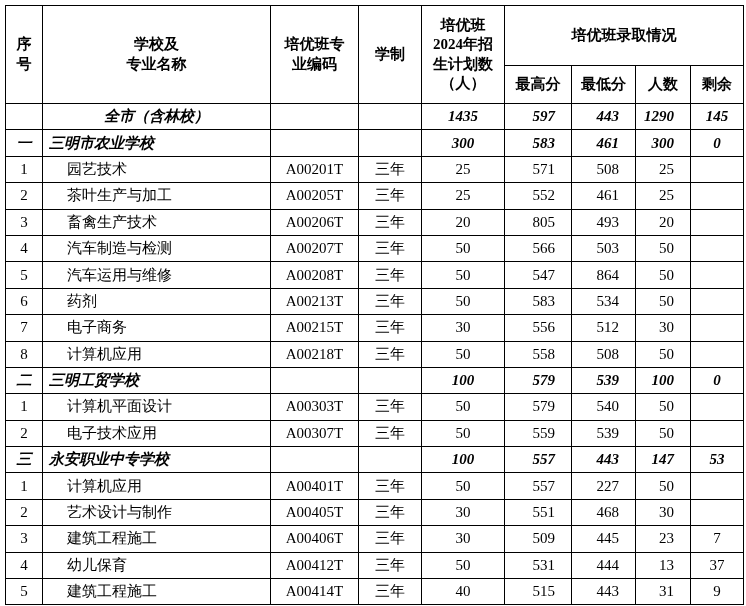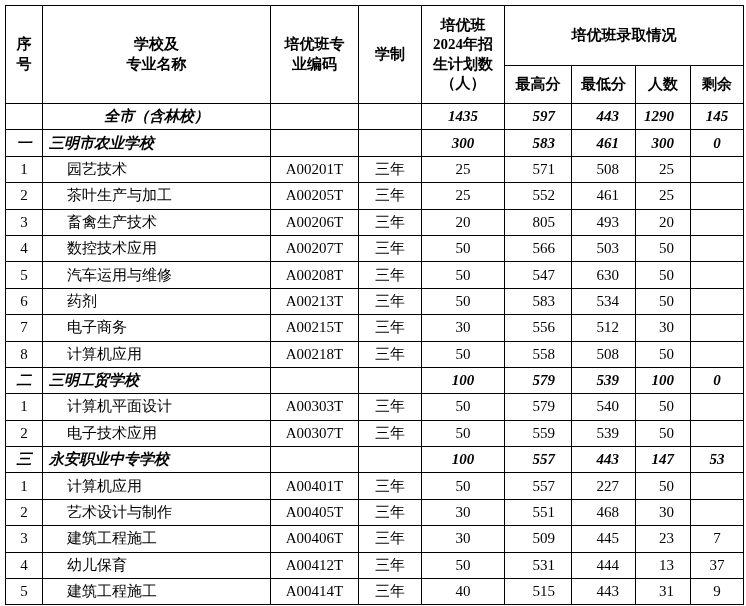--- a/index.html
+++ b/index.html
@@ -134,37 +134,37 @@
         <td class="c3">A00206T</td>
         <td class="c4">三年</td>
         <td class="c5">20</td>
         <td class="c6">805</td>
         <td class="c7">493</td>
         <td class="c8">20</td>
         <td class="c9"></td>
       </tr>
       <tr>
         <td class="c1">4</td>
-        <td class="c2">数控技术应用</td>
+        <td class="c2">汽车制造与检测</td>
         <td class="c3">A00207T</td>
         <td class="c4">三年</td>
         <td class="c5">50</td>
         <td class="c6">566</td>
         <td class="c7">503</td>
         <td class="c8">50</td>
         <td class="c9"></td>
       </tr>
       <tr>
         <td class="c1">5</td>
         <td class="c2">汽车运用与维修</td>
         <td class="c3">A00208T</td>
         <td class="c4">三年</td>
         <td class="c5">50</td>
         <td class="c6">547</td>
-        <td class="c7">630</td>
+        <td class="c7">864</td>
         <td class="c8">50</td>
         <td class="c9"></td>
       </tr>
       <tr>
         <td class="c1">6</td>
         <td class="c2">药剂</td>
         <td class="c3">A00213T</td>
         <td class="c4">三年</td>
         <td class="c5">50</td>
         <td class="c6">583</td>

